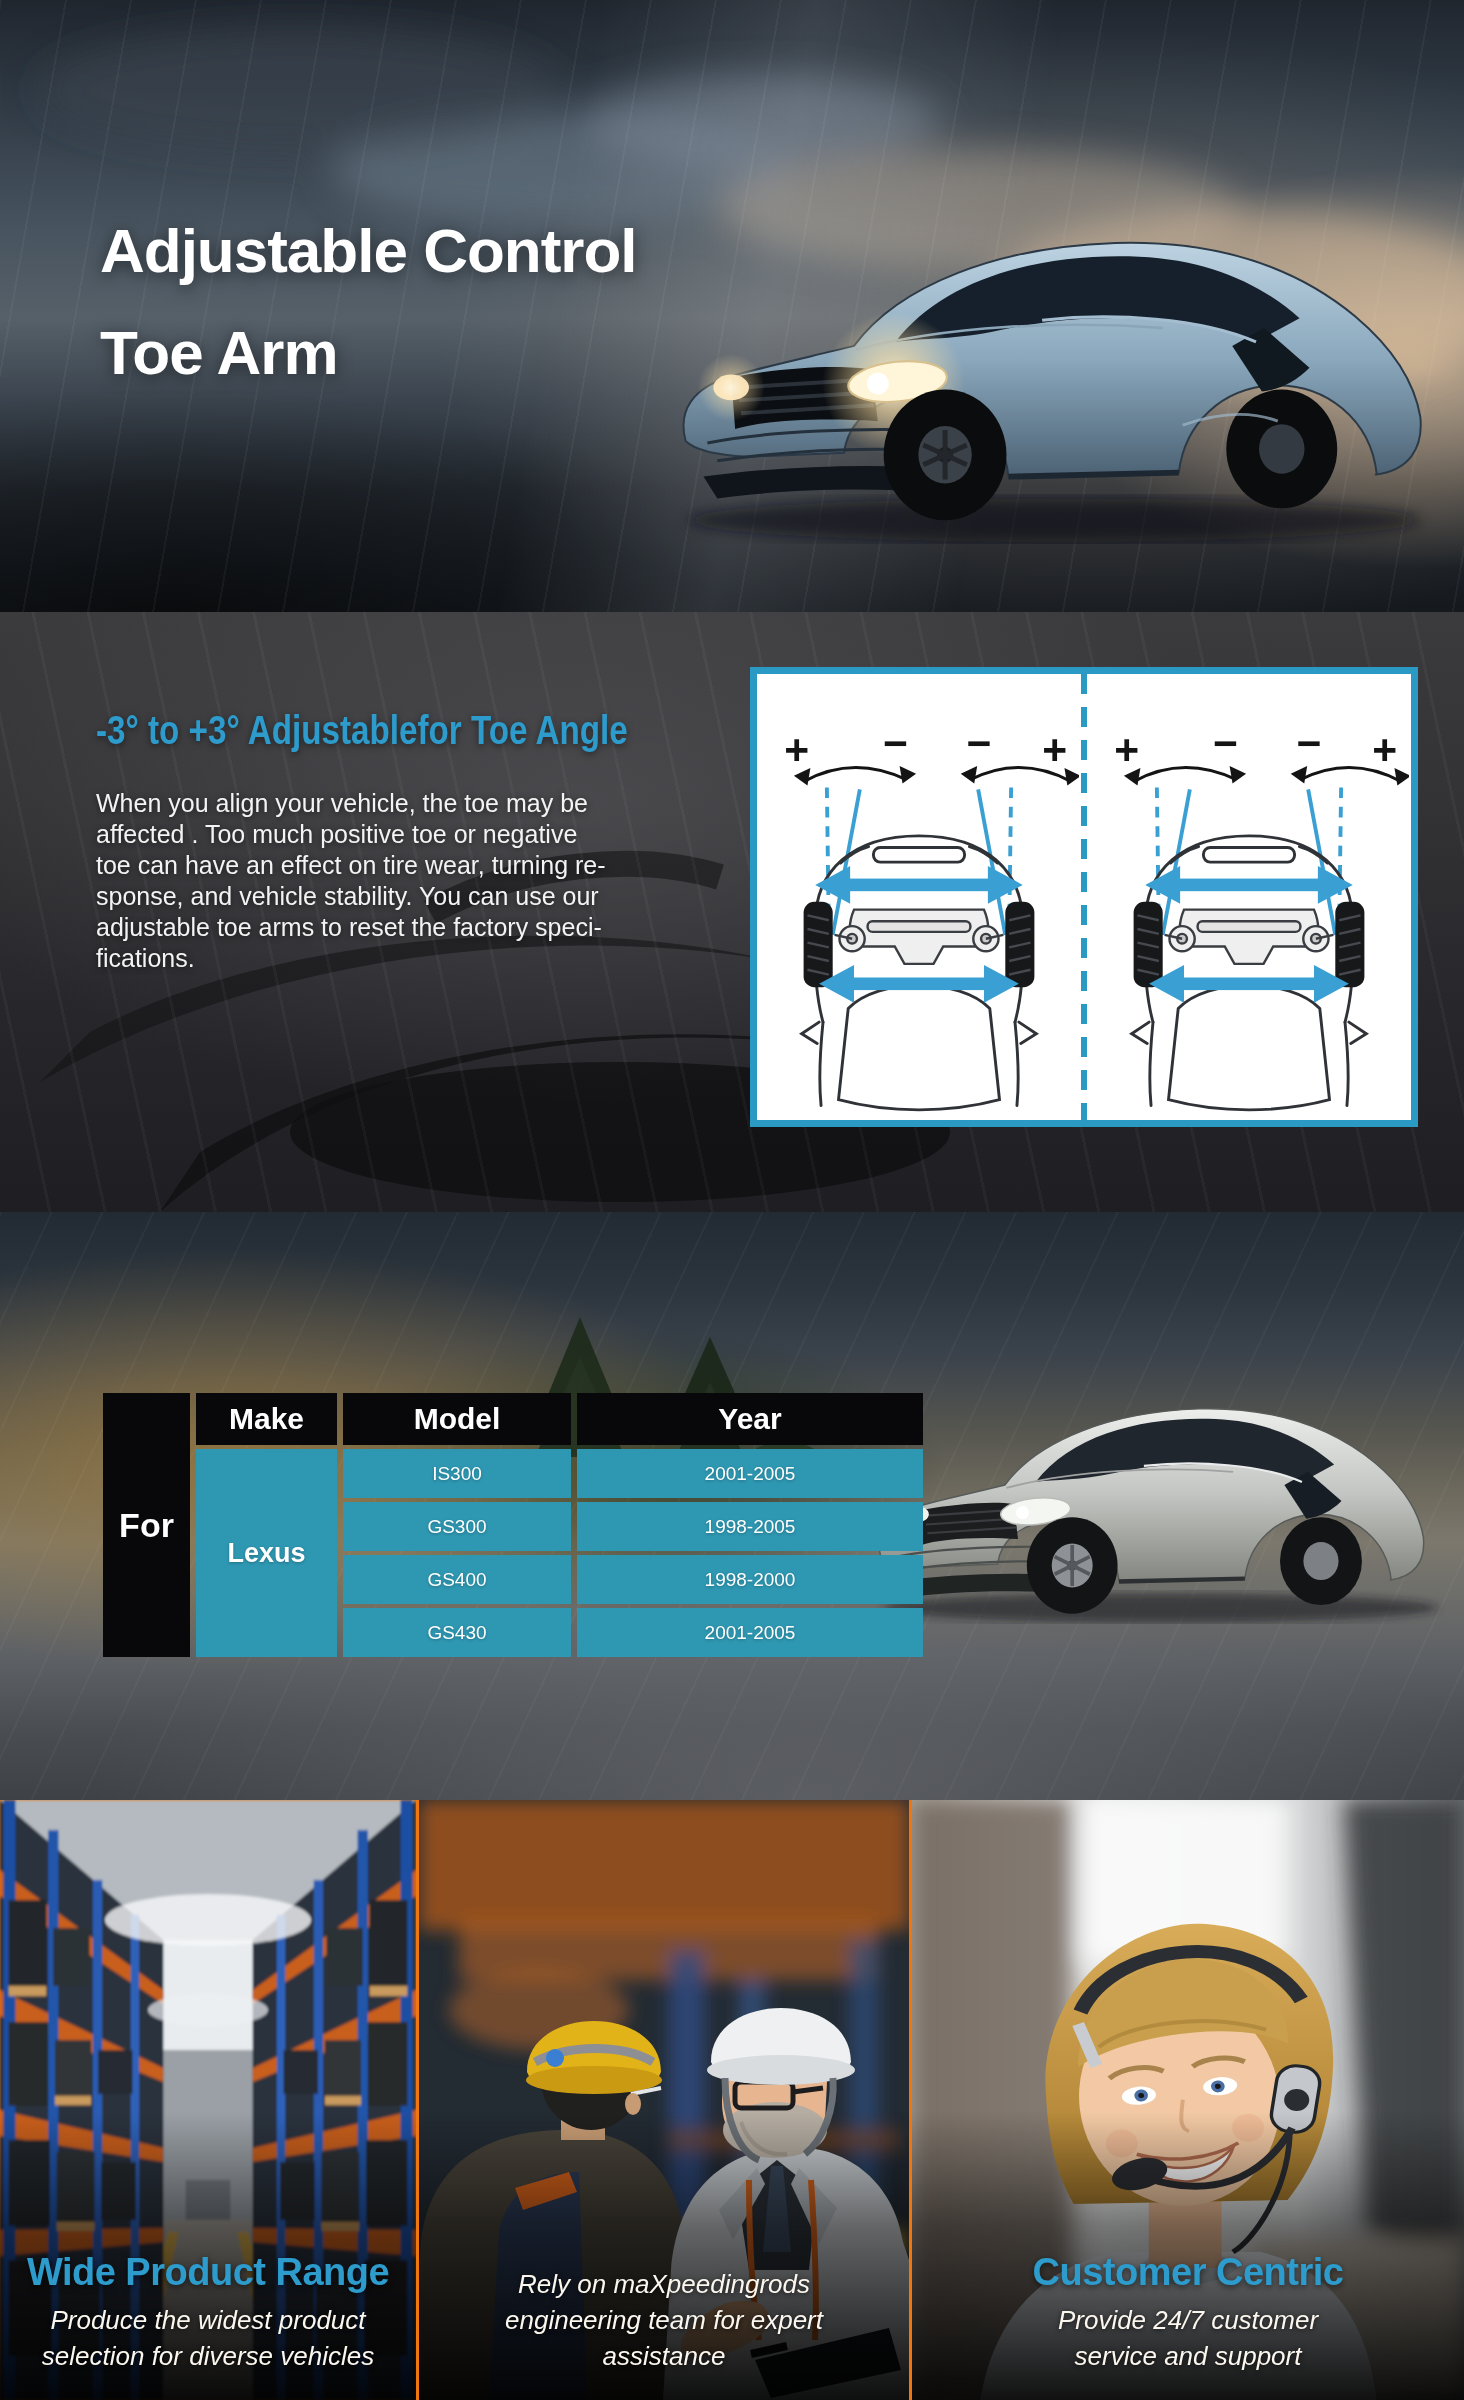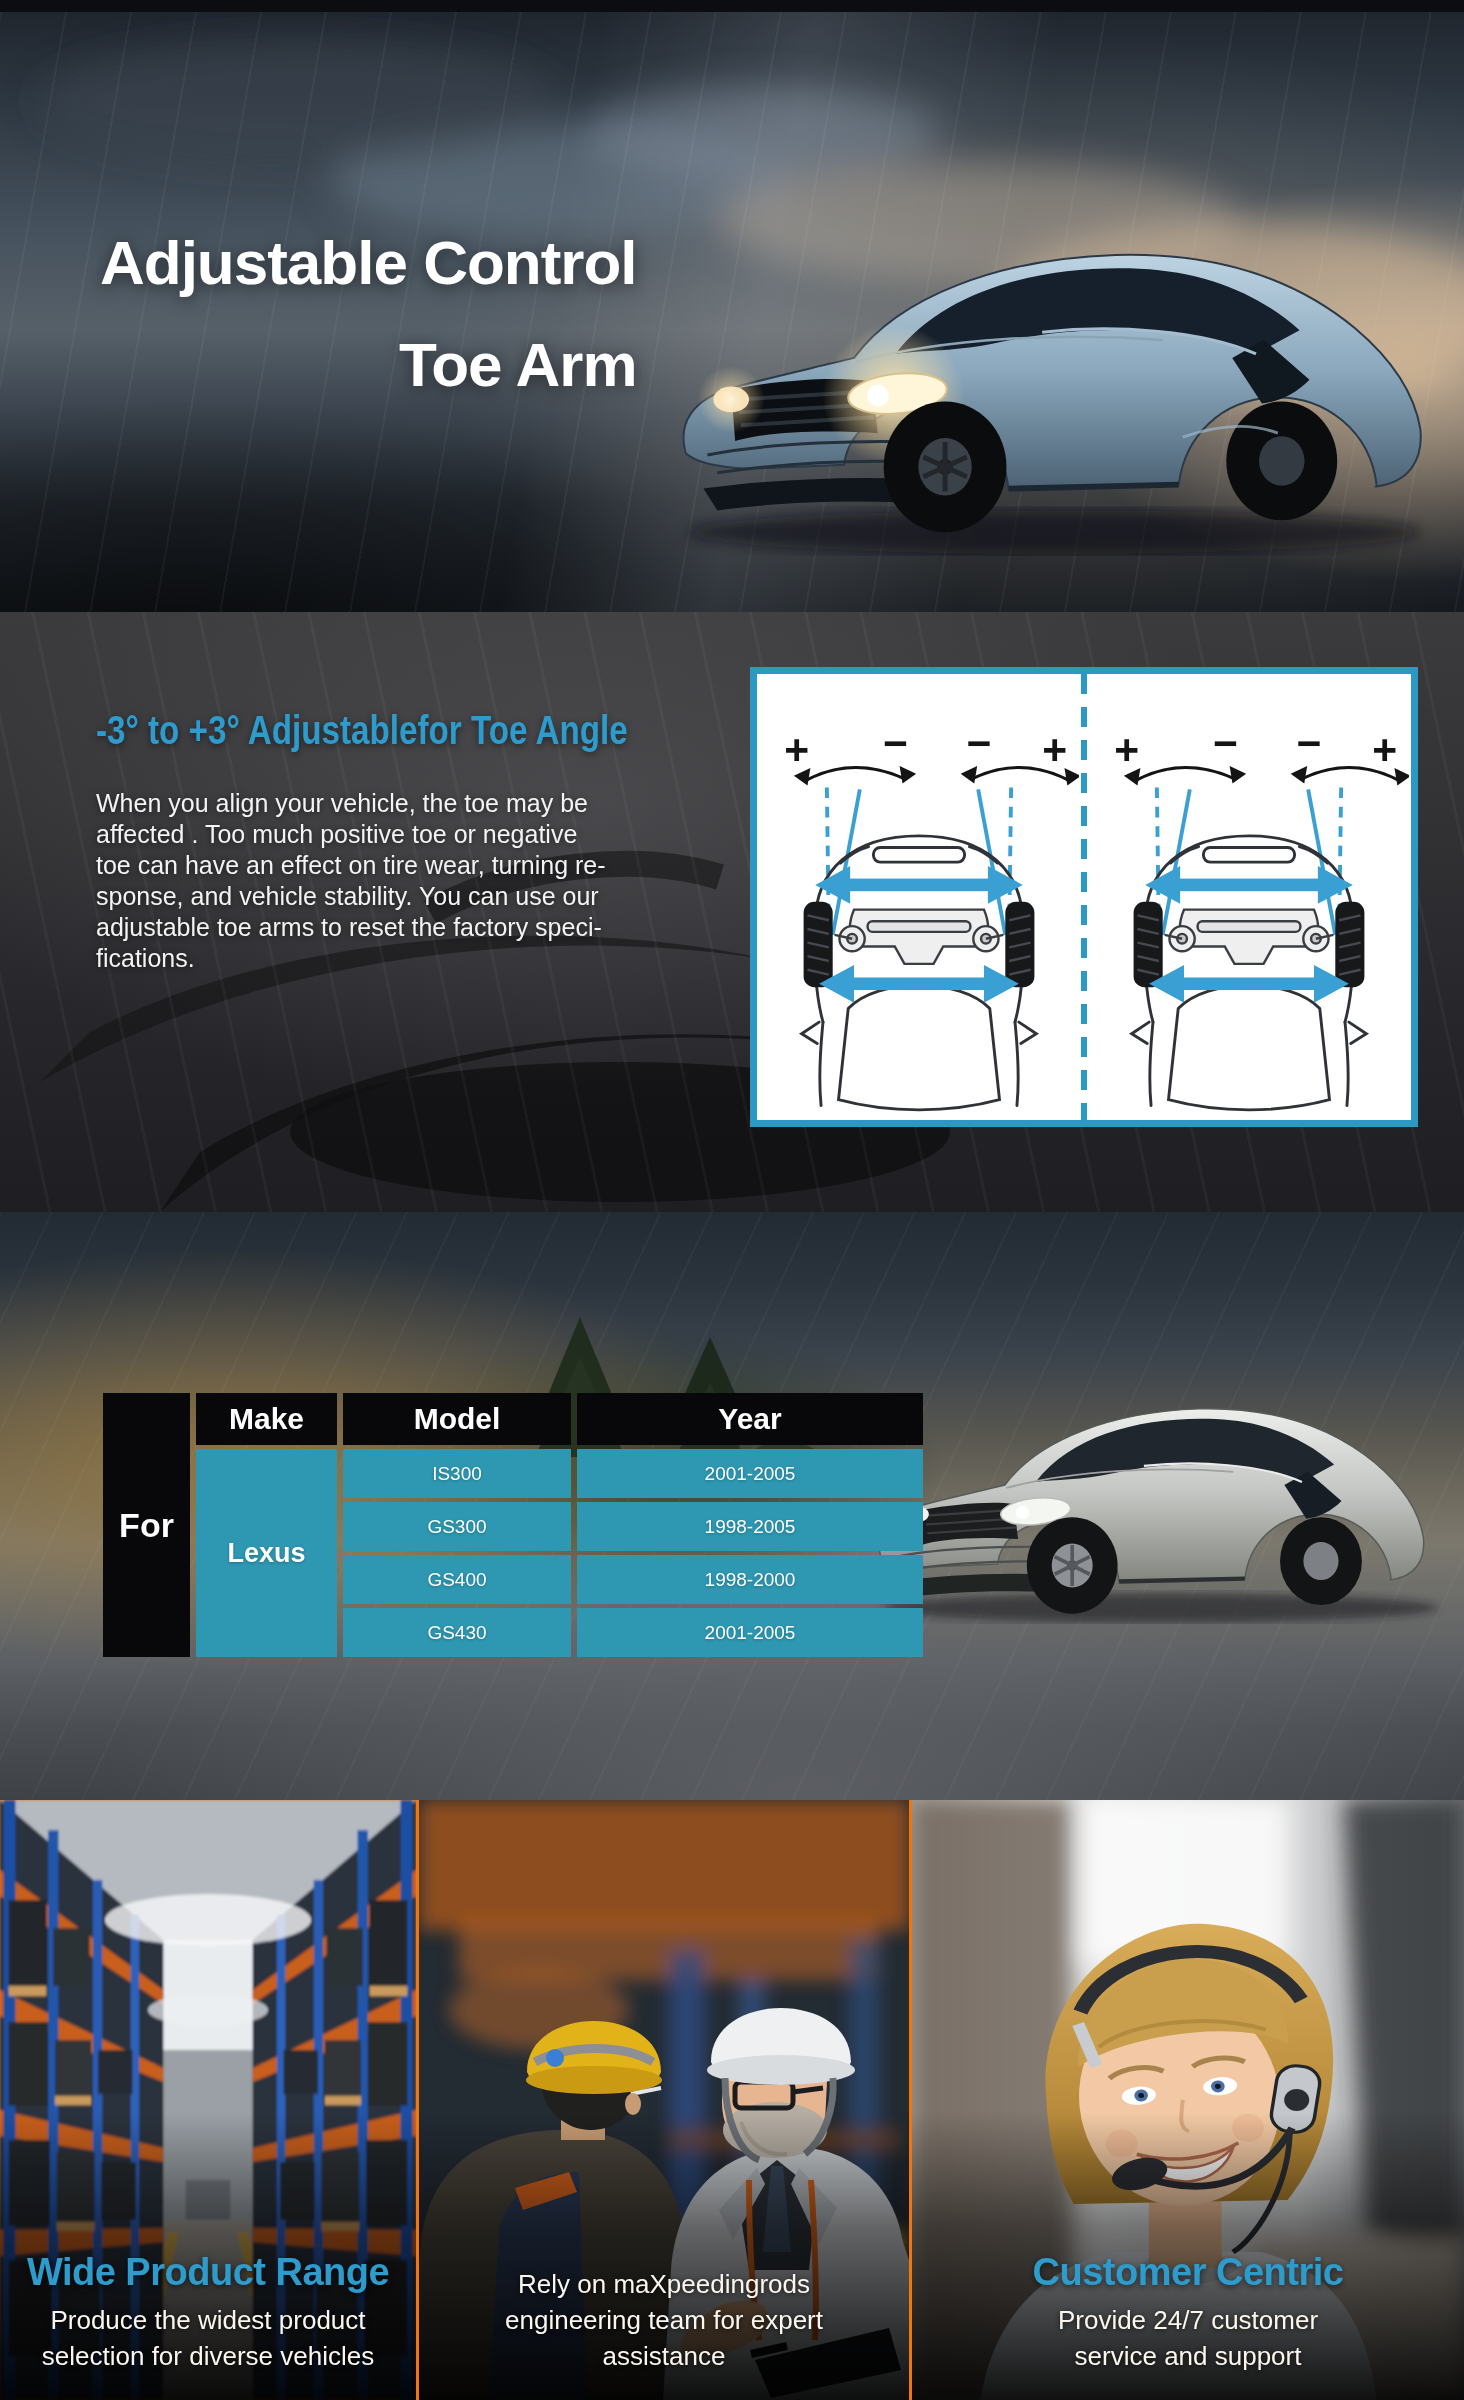--- a/index.html
+++ b/index.html
@@ -3,26 +3,26 @@
 <meta charset="utf-8">
 <style>
   html,body{margin:0;padding:0;background:#000;}
   .page{position:relative;width:1464px;height:2400px;overflow:hidden;
         font-family:"Liberation Sans",sans-serif;background:#0b0d10;}
   .page *{box-sizing:border-box;}
   section{position:absolute;left:0;width:1464px;overflow:hidden;}
   .pre{white-space:pre-line;}
 
   
-  .hero{top:12px;height:612px;
+  .hero{top:0;height:612px;
     background:
       radial-gradient(ellipse 520px 280px at 97% 60%, rgba(255,216,170,.6), transparent 72%),
       radial-gradient(ellipse 900px 430px at 74% 55%, rgba(196,168,140,.28), transparent 72%),
       radial-gradient(ellipse 800px 300px at 12% 100%, rgba(0,0,0,.55), transparent 75%),
-      linear-gradient(180deg,#20262e 0%,#313c47 18%,#48545f 38%,#566069 52%,#3a434d 66%,#232930 80%,#15191e 100%); text-align: right;}
+      linear-gradient(180deg,#20262e 0%,#313c47 18%,#48545f 38%,#566069 52%,#3a434d 66%,#232930 80%,#15191e 100%);}
   .hero-streaks{position:absolute;inset:0;
     background:
       linear-gradient(100deg, transparent 38%, rgba(205,215,225,.14) 52%, transparent 68%),
       repeating-linear-gradient(100deg, rgba(255,255,255,.045) 0 2px, transparent 2px 64px);}
   .hero-clouds{position:absolute;inset:0;}
   .hero-title{position:absolute;left:100px;top:200px;margin:0;color:#fff;
     font-size:62px;line-height:102px;font-weight:700;letter-spacing:-1px;
     text-shadow:0 3px 16px rgba(0,0,0,.5);}
   .hero-car{position:absolute;left:648px;top:128px;width:812px;height:416px;}
 
@@ -71,21 +71,21 @@
   .features{top:1800px;height:600px;display:flex;background:#f0770f;column-gap:3px;}
   .panel{position:relative;height:600px;overflow:hidden;}
   .panel-1{width:416px;}.panel-2{width:490px;}.panel-3{width:552px;}
   .panel svg.scene{position:absolute;inset:0;width:100%;height:100%;}
   .shade{position:absolute;left:0;right:0;bottom:0;height:48%;
     background:linear-gradient(180deg,rgba(0,0,0,0) 0%,rgba(0,0,0,.5) 40%,rgba(0,0,0,.93) 100%);}
   .cap{position:absolute;left:0;right:0;bottom:0;padding:0 8px 26px;text-align:center;}
   .cap h3{margin:0 0 8px;font-size:38px;font-weight:700;letter-spacing:-.5px;
     text-shadow:0 2px 6px rgba(0,0,0,.6);}
   .cap p{margin:0;font-size:26px;line-height:36px;color:#fbf6ee;
-    text-shadow:0 1px 5px rgba(0,0,0,.7);}
+    text-shadow:0 1px 5px rgba(0,0,0,.7);font-style:italic;}
   .accent{color:#2d9ccd;}
 
   
   .sign{font-family:"Liberation Sans",sans-serif;font-size:44px;font-weight:700;fill:#141414;}
   .arc{fill:none;stroke:#141414;stroke-width:3;}
   .arrowhead{fill:#141414;}
   .dash{stroke:#3aa0d4;stroke-width:4;stroke-dasharray:11 9;fill:none;}
   .solid{stroke:#3aa0d4;stroke-width:4;fill:none;}
   .outline{fill:none;stroke:#2f3237;stroke-width:3;stroke-linecap:round;}
   .bluefill{fill:#3aa0d4;}

